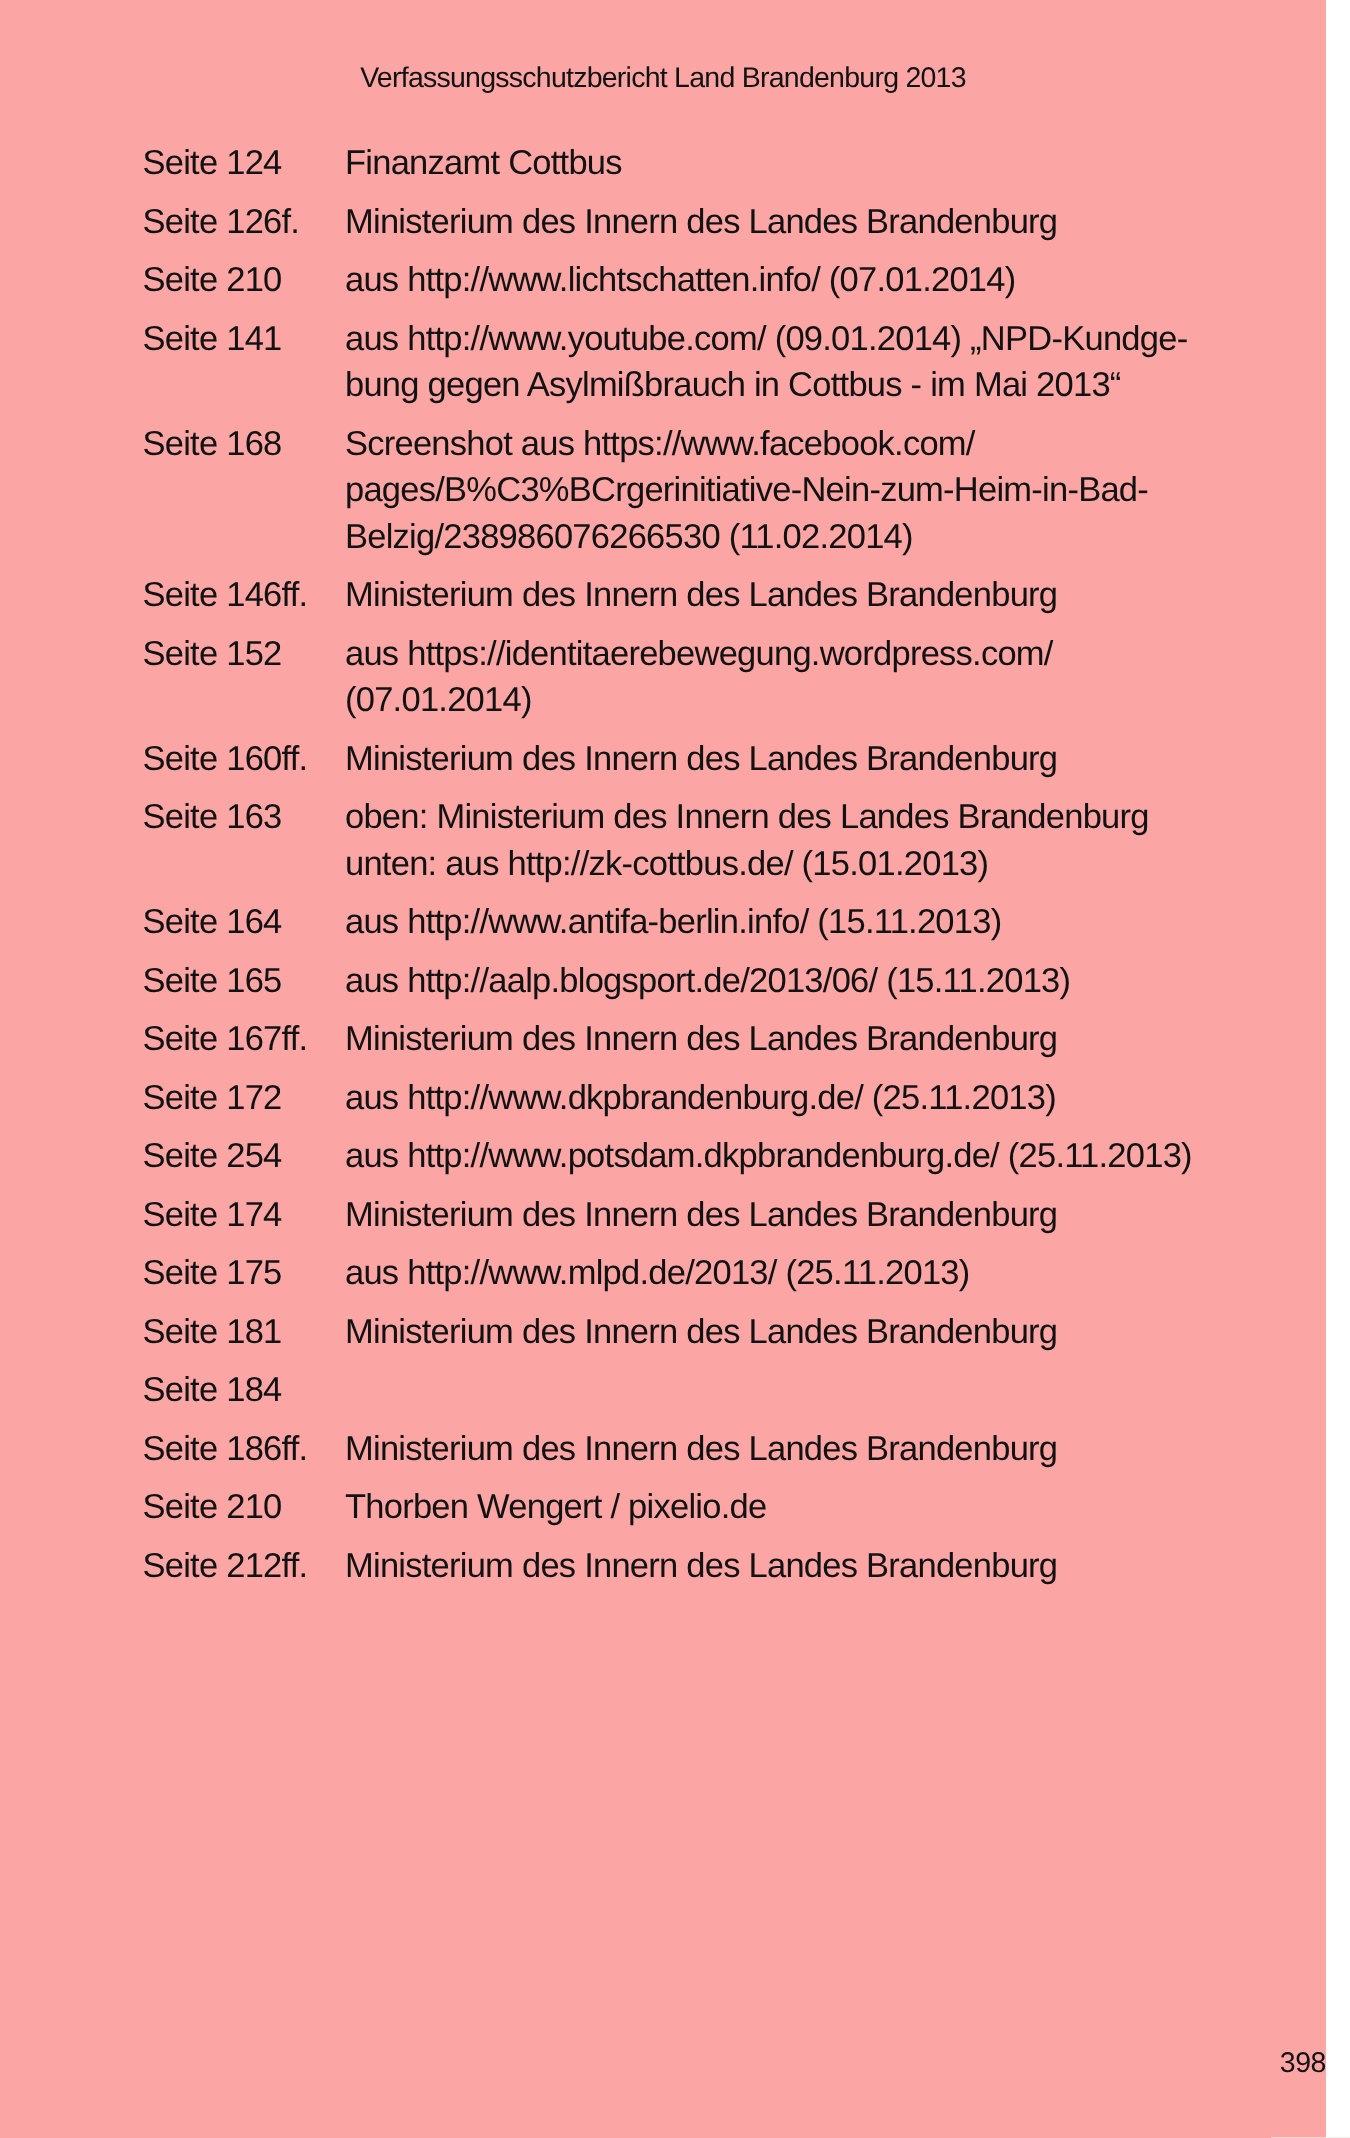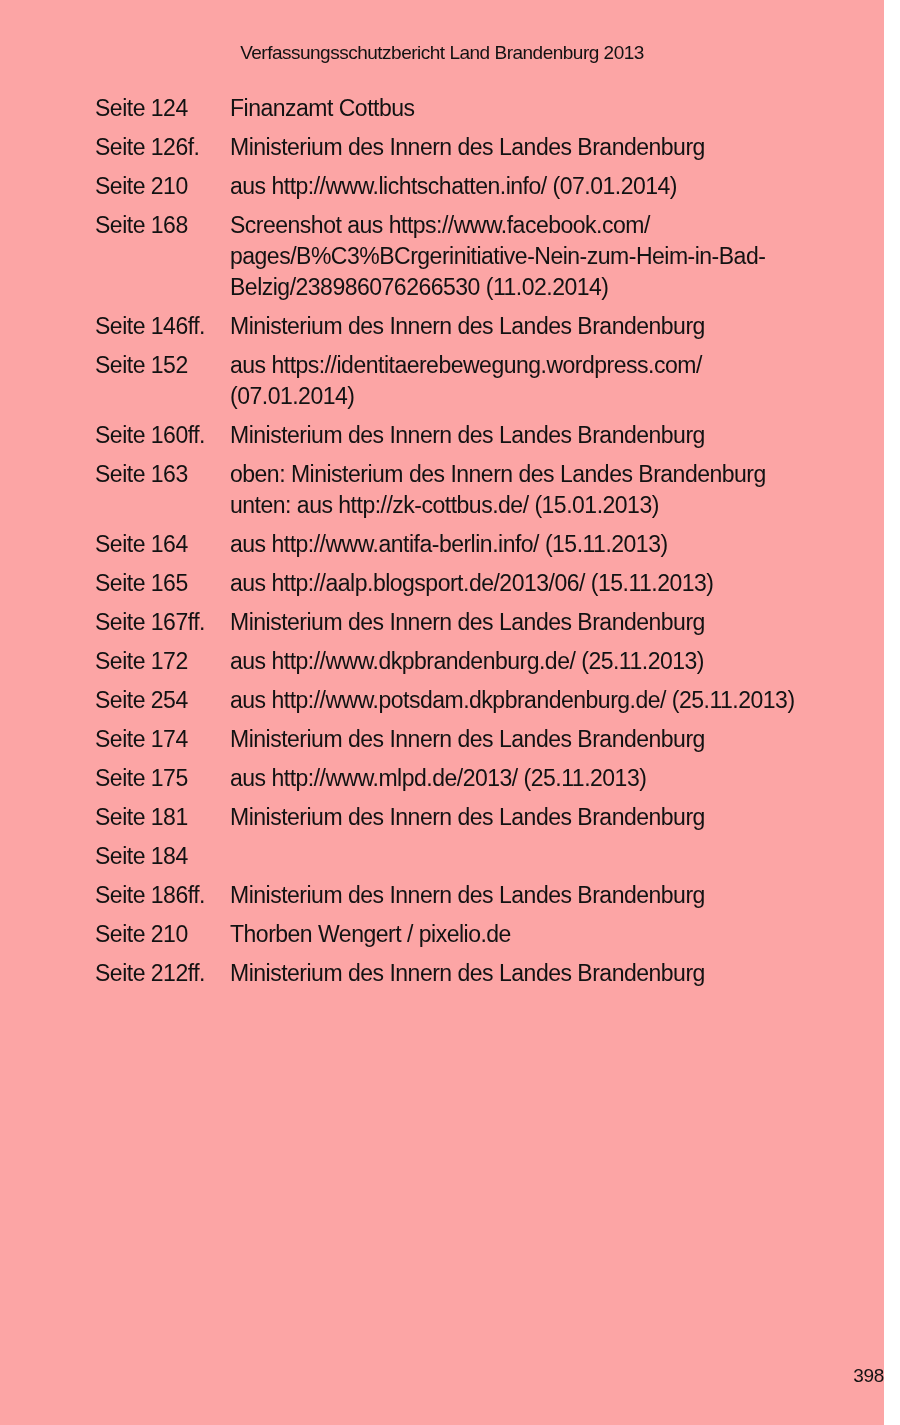--- a/index.html
+++ b/index.html
@@ -71,20 +71,25 @@
     <div class="page-col">Seite 126f.</div>
     <div class="source-col">Ministerium des Innern des Landes Brandenburg</div>
   </div>
 
 
   <div class="row">
     <div class="page-col">Seite 210</div>
     <div class="source-col">aus http://www.lichtschatten.info/ (07.01.2014)</div>
   </div>
 
+  <div class="row">
+    <div class="page-col">Seite 141</div>
+    <div class="source-col">aus http://www.youtube.com/ (09.01.2014) „NPD-Kundge-
+bung gegen Asylmißbrauch in Cottbus - im Mai 2013“</div>
+  </div>
 
   <div class="row">
     <div class="page-col">Seite 168</div>
     <div class="source-col">Screenshot aus https://www.facebook.com/
 pages/B%C3%BCrgerinitiative-Nein-zum-Heim-in-Bad-
 Belzig/238986076266530 (11.02.2014)</div>
   </div>
 
   <div class="row">
     <div class="page-col">Seite 146ff.</div>

